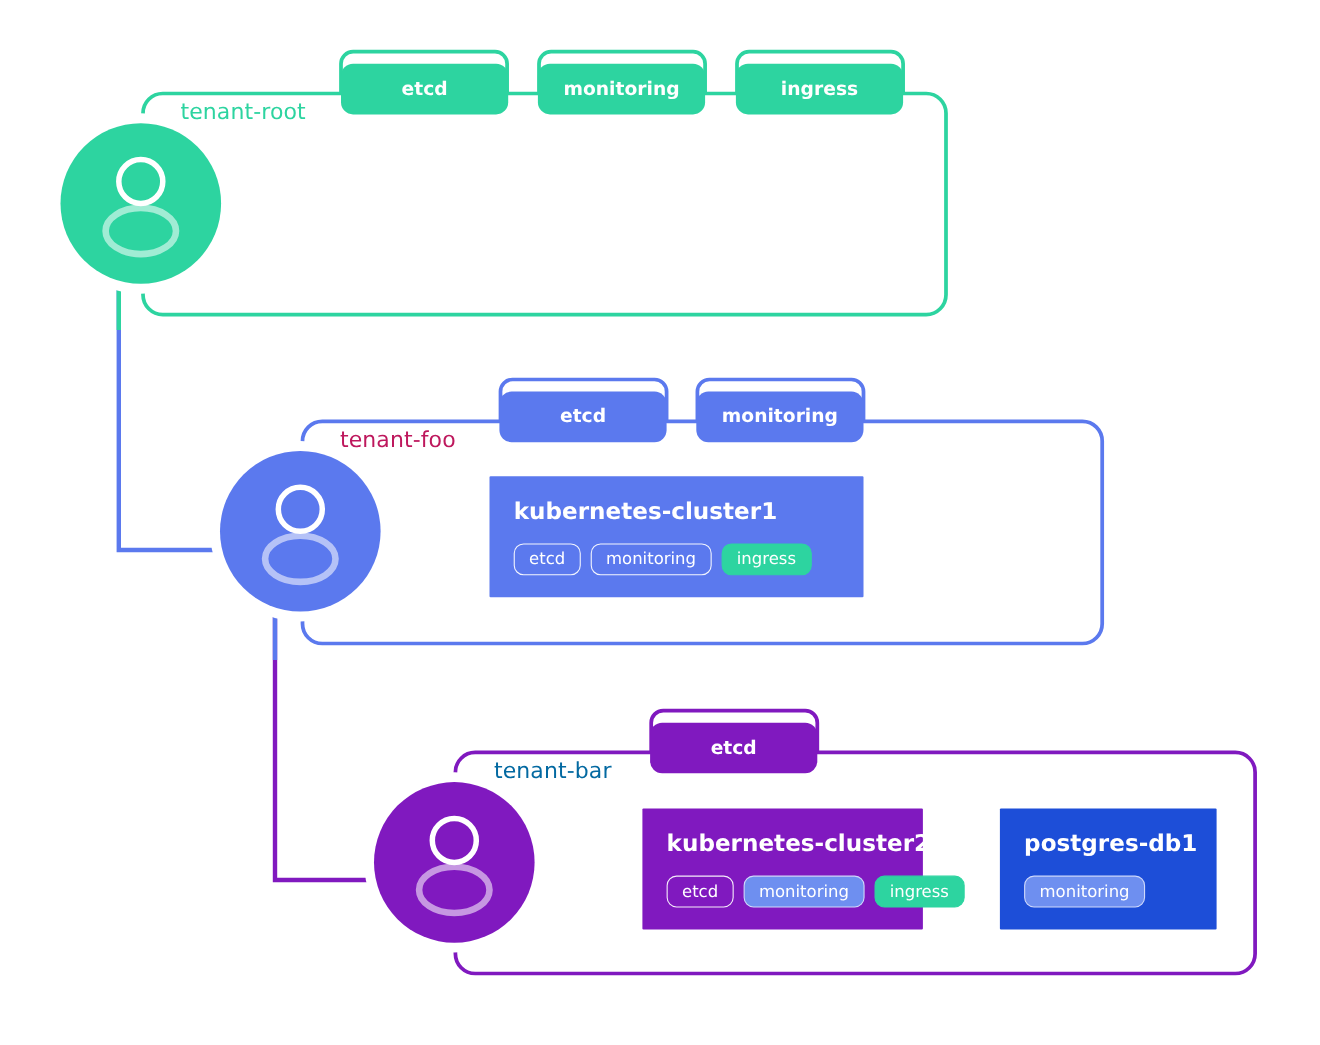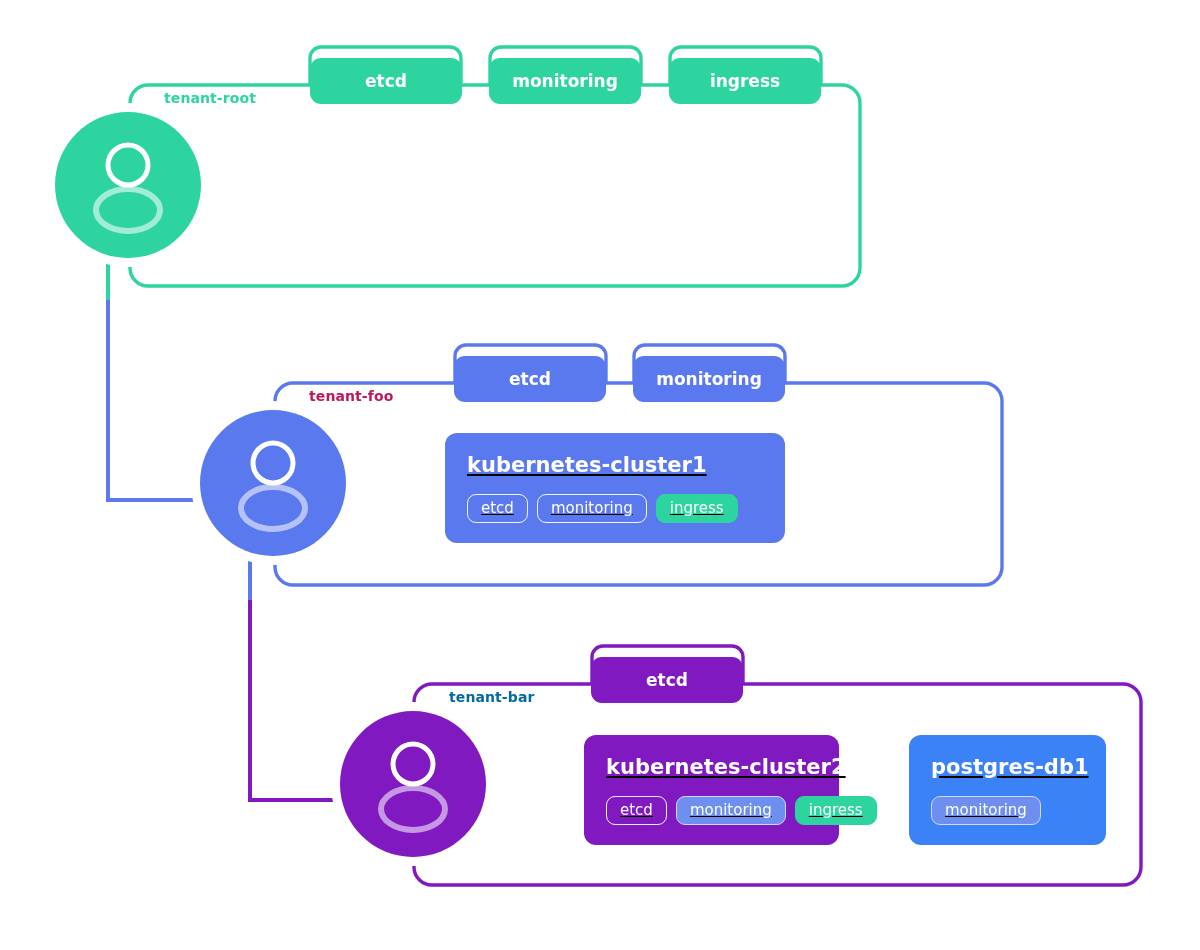--- a/index.html
+++ b/index.html
@@ -14,22 +14,22 @@
   #stage { position:absolute; inset:0;padding-left:24px; }
   #wires { position:absolute; left:0; top:0; width:1200px; height:950px; }
 
   
   .tenant { position:absolute; }
 
   .frame { position:absolute; left:0; top:0; }
 
   .tenant-label {
     position:absolute;
-    font-size:14px;
-    font-weight:700;
+    font-size:20px;
+    font-weight:400;
     letter-spacing:.1px;
     white-space:nowrap;
     line-height:1;
   }
 
   
   .avatar {
     position:absolute;
     border-radius:50%;
     display:block;
@@ -58,24 +58,23 @@
     display:flex;
     align-items:center;
     justify-content:center;
     white-space:nowrap;
     z-index:6;
   }
 
   
   .card {
     position:absolute;
-    border-radius:12px;
+    border-radius:1px;
     padding:22px 22px 20px 22px;
     z-index:5;
-    text-decoration:underline;
   }
   .card-title {
     color:#ffffff;
     font-size:21px;
     font-weight:700;
     line-height:1;
     margin-bottom:18px;
     white-space:nowrap;
   }
   .chips { display:flex; gap:9px; align-items:center; }
@@ -254,21 +253,21 @@
 
     <div class="card" style="left:584px; top:135px; width:255px; background:#8019BF;">
       <div class="card-title">kubernetes-cluster2</div>
       <div class="chips">
         <span class="chip outline">etcd</span>
         <span class="chip" style="background:#6E8FF0; border-color:#cfd9fb;">monitoring</span>
         <span class="chip" style="background:#2DD4A0; border-color:#2DD4A0;">ingress</span>
       </div>
     </div>
 
-    <div class="card" style="left:909px; top:135px; width:197px; background:#3b82f6;">
+    <div class="card" style="left:909px; top:135px; width:197px; background:#1d4ed8;">
       <div class="card-title">postgres-db1</div>
       <div class="chips">
         <span class="chip" style="background:#6E8FF0; border-color:#cfd9fb;">monitoring</span>
       </div>
     </div>
   </div>
 
 </div>
 
 </body></html>

